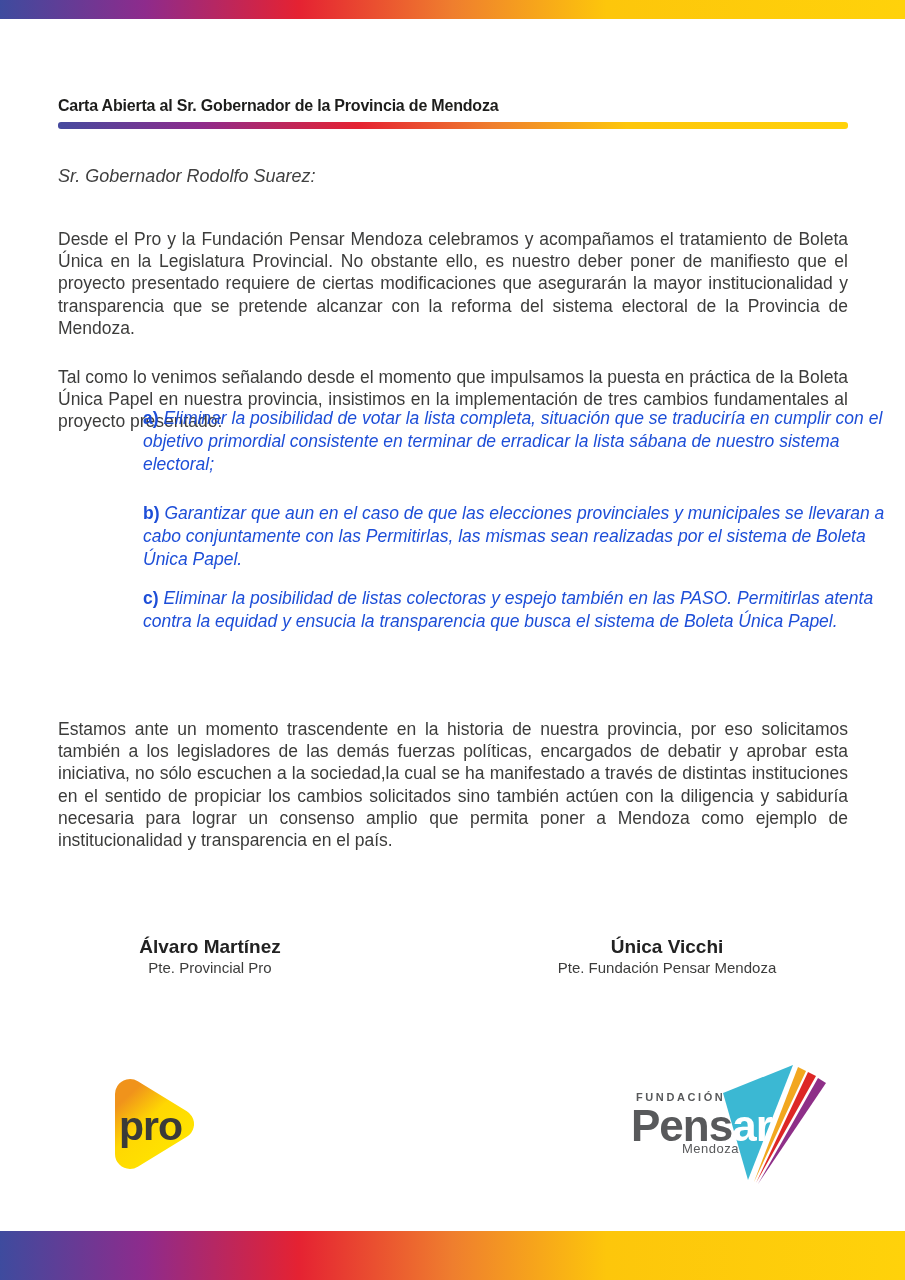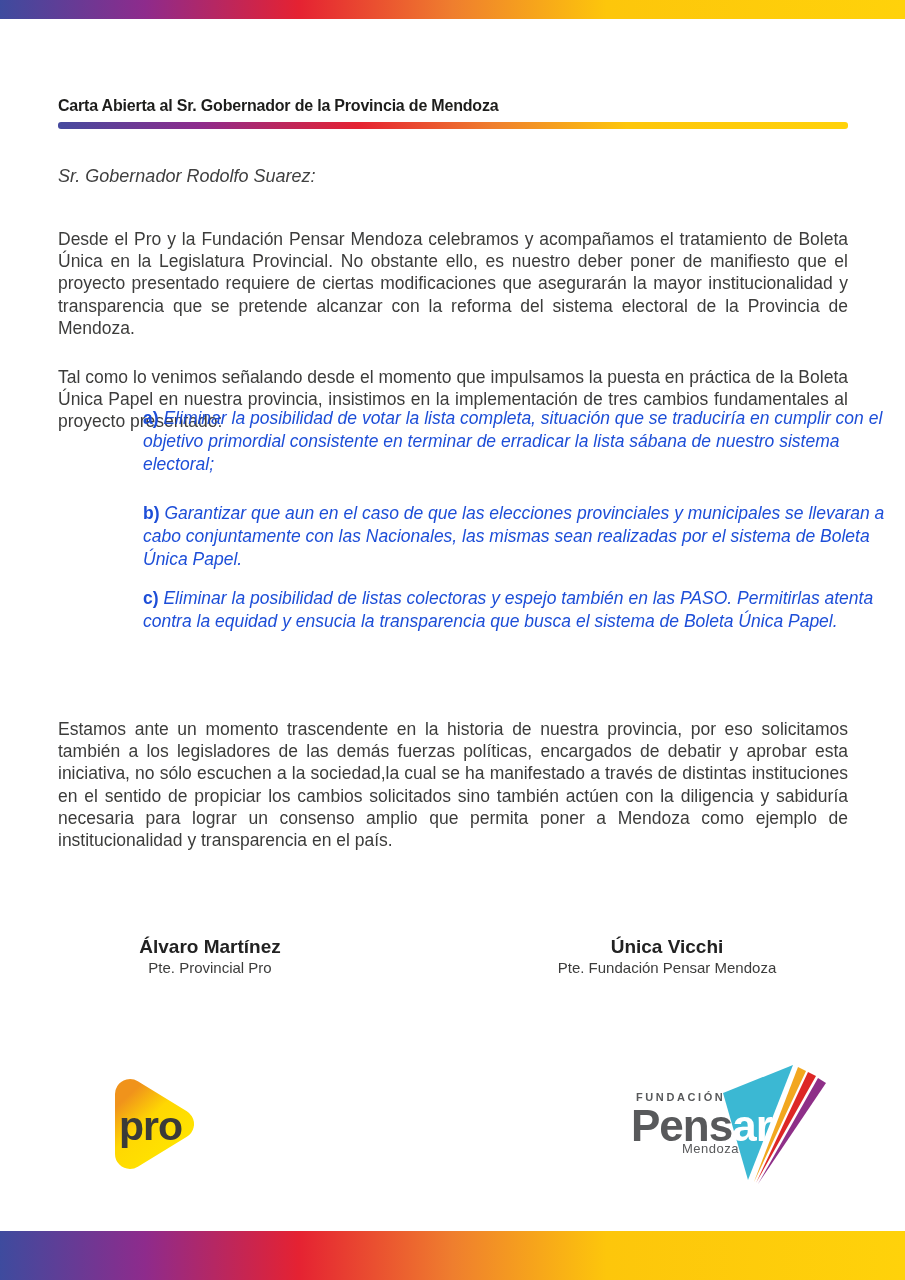--- a/index.html
+++ b/index.html
@@ -80,21 +80,21 @@
 
   <p class="para p1">Desde el Pro y la Fundación Pensar Mendoza celebramos y acompañamos el tratamiento de Boleta Única en la Legislatura Provincial. No obstante ello, es nuestro deber poner de manifiesto que el proyecto presentado requiere de ciertas modificaciones que asegurarán la mayor institucionalidad y transparencia que se pretende alcanzar con la reforma del sistema electoral de la Provincia de Mendoza.</p>
   <p class="para p2">Tal como lo venimos señalando desde el momento que impulsamos la puesta en práctica de la Boleta Única Papel en nuestra provincia, insistimos en la implementación de tres cambios fundamentales al proyecto presentado:</p>
 
   <div class="list-item item-a">
     <span class="lbl">a)</span>
     <span class="txt">Eliminar la posibilidad de votar la lista completa, situación que se traduciría en cumplir con el objetivo primordial consistente en terminar de erradicar la lista sábana de nuestro sistema electoral;</span>
   </div>
   <div class="list-item item-b">
     <span class="lbl">b)</span>
-    <span class="txt">Garantizar que aun en el caso de que las elecciones provinciales y municipales se llevaran a cabo conjuntamente con las Nacionales, las mismas sean realizadas por el sistema de Boleta Única Papel.</span>
+    <span class="txt">Garantizar que aun en el caso de que las elecciones provinciales y municipales se llevaran a cabo conjuntamente con las Permitirlas, las mismas sean realizadas por el sistema de Boleta Única Papel.</span>
   </div>
   <div class="list-item item-c">
     <span class="lbl">c)</span>
     <span class="txt">Eliminar la posibilidad de listas colectoras y espejo también en las PASO. Permitirlas atenta contra la equidad y ensucia la transparencia que busca el sistema de Boleta Única Papel.</span>
   </div>
 
   <p class="para closing">Estamos ante un momento trascendente en la historia de nuestra provincia, por eso solicitamos también a los legisladores de las demás fuerzas políticas, encargados de debatir y aprobar esta iniciativa, no sólo escuchen a la sociedad,la cual se ha manifestado a través de distintas instituciones en el sentido de propiciar los cambios solicitados sino también actúen con la diligencia y sabiduría necesaria para lograr un consenso amplio que permita poner a Mendoza como ejemplo de institucionalidad y transparencia en el país.</p>
 
   <div class="sig sig-left">
     <div class="name">Álvaro Martínez</div>

